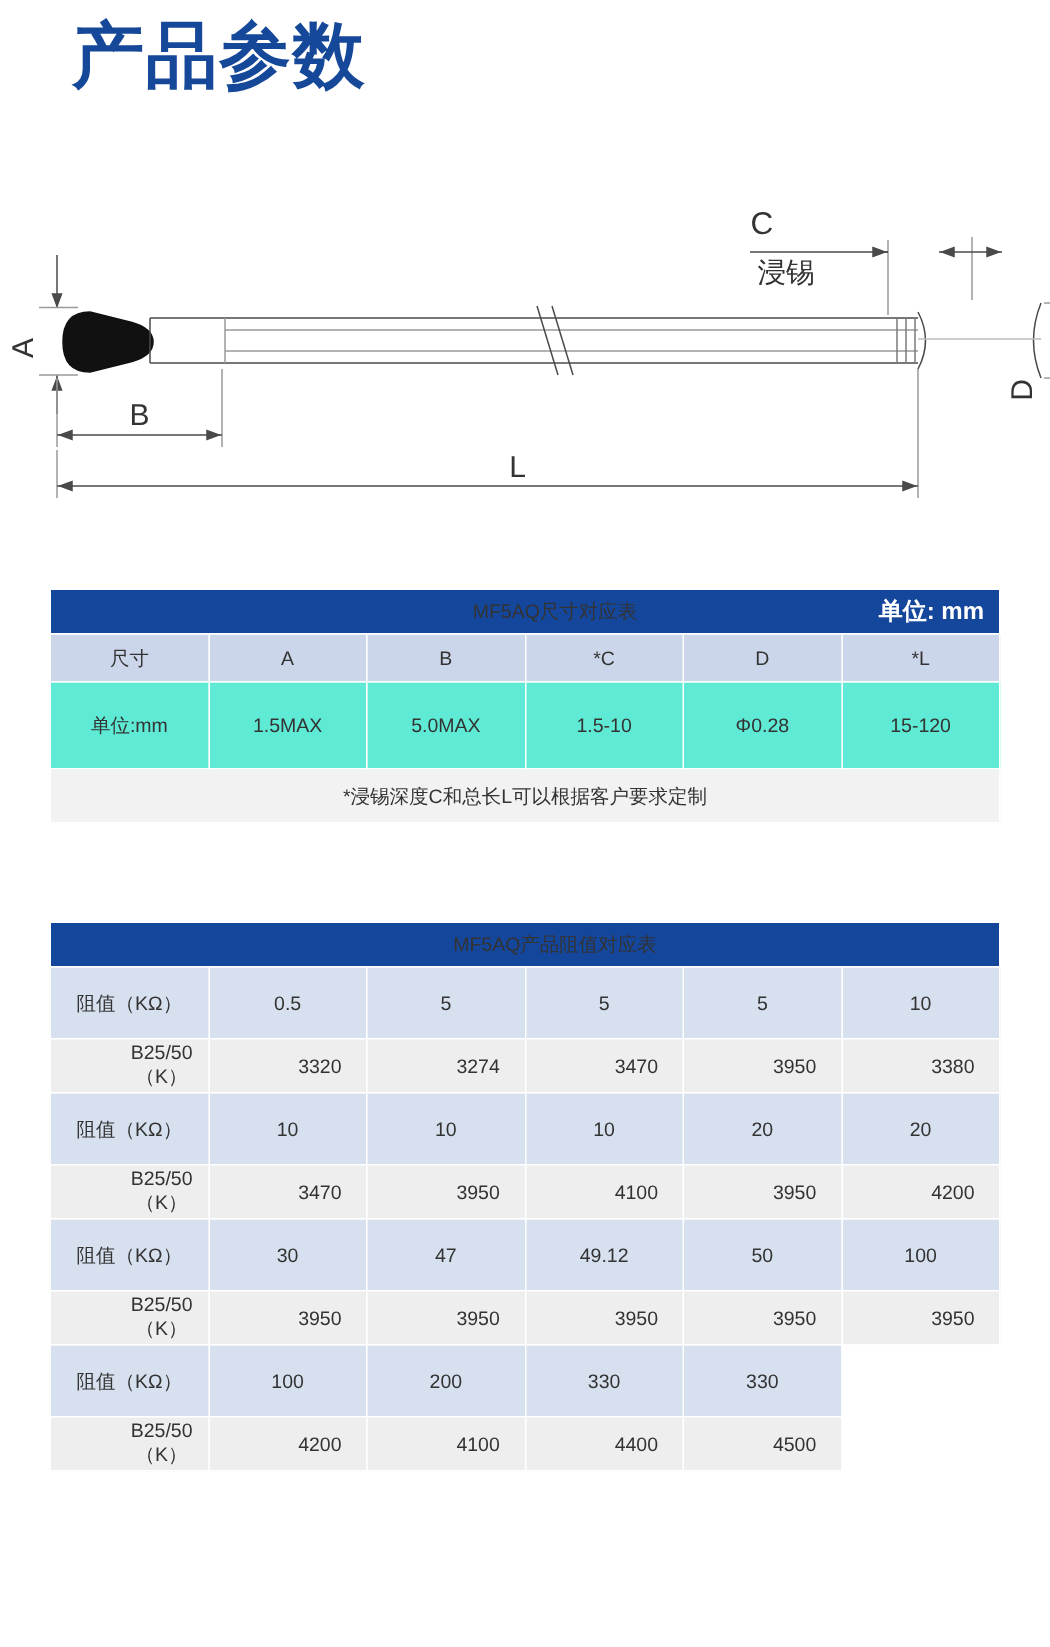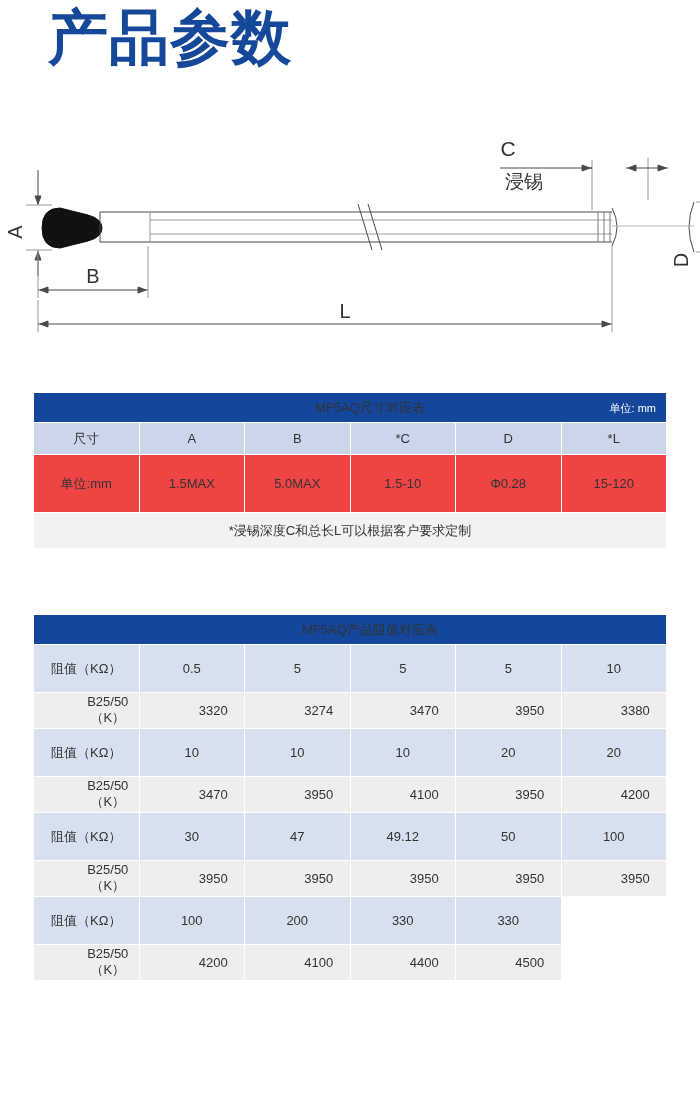--- a/index.html
+++ b/index.html
@@ -12,21 +12,21 @@
     height: 1098px;
     position: relative;
     font-family: "Liberation Sans", sans-serif;
     color: #333;
     overflow: hidden;
   }
   .page-title {
     position: absolute;
     left: 48px;
     top: 8px;
-    font-size: 60px;
+    font-size: 48px;
     font-weight: bold;
     color: #16489a;
     letter-spacing: 1px;
     line-height: 60px;
   }
 
   
   .drawing {
     position: absolute;
     left: 0;
@@ -67,31 +67,31 @@
     font-weight: bold;
     height: 30px;
     position: relative;
     padding-left: 41px;
   }
   .hdr-bar .unit {
     position: absolute;
     right: 10px;
     top: 50%;
     transform: translateY(-50%);
-    font-size: 11px;
-    font-weight: normal;
+    font-size: 16px;
+    font-weight: bold;
     color: #ffffff;
   }
   .row-label {
     background: #ccd6ea;
     height: 32px;
     margin-top: 33px;
   }
   .row-grey {
-    background: #ef4444;
+    background: #5eead4;
   }
   .tall {
     height: 58px;
   }
   .note-row {
     background: #f2f2f2;
     height: 36px;
     font-size: 12px;
     color: #333;
   }

